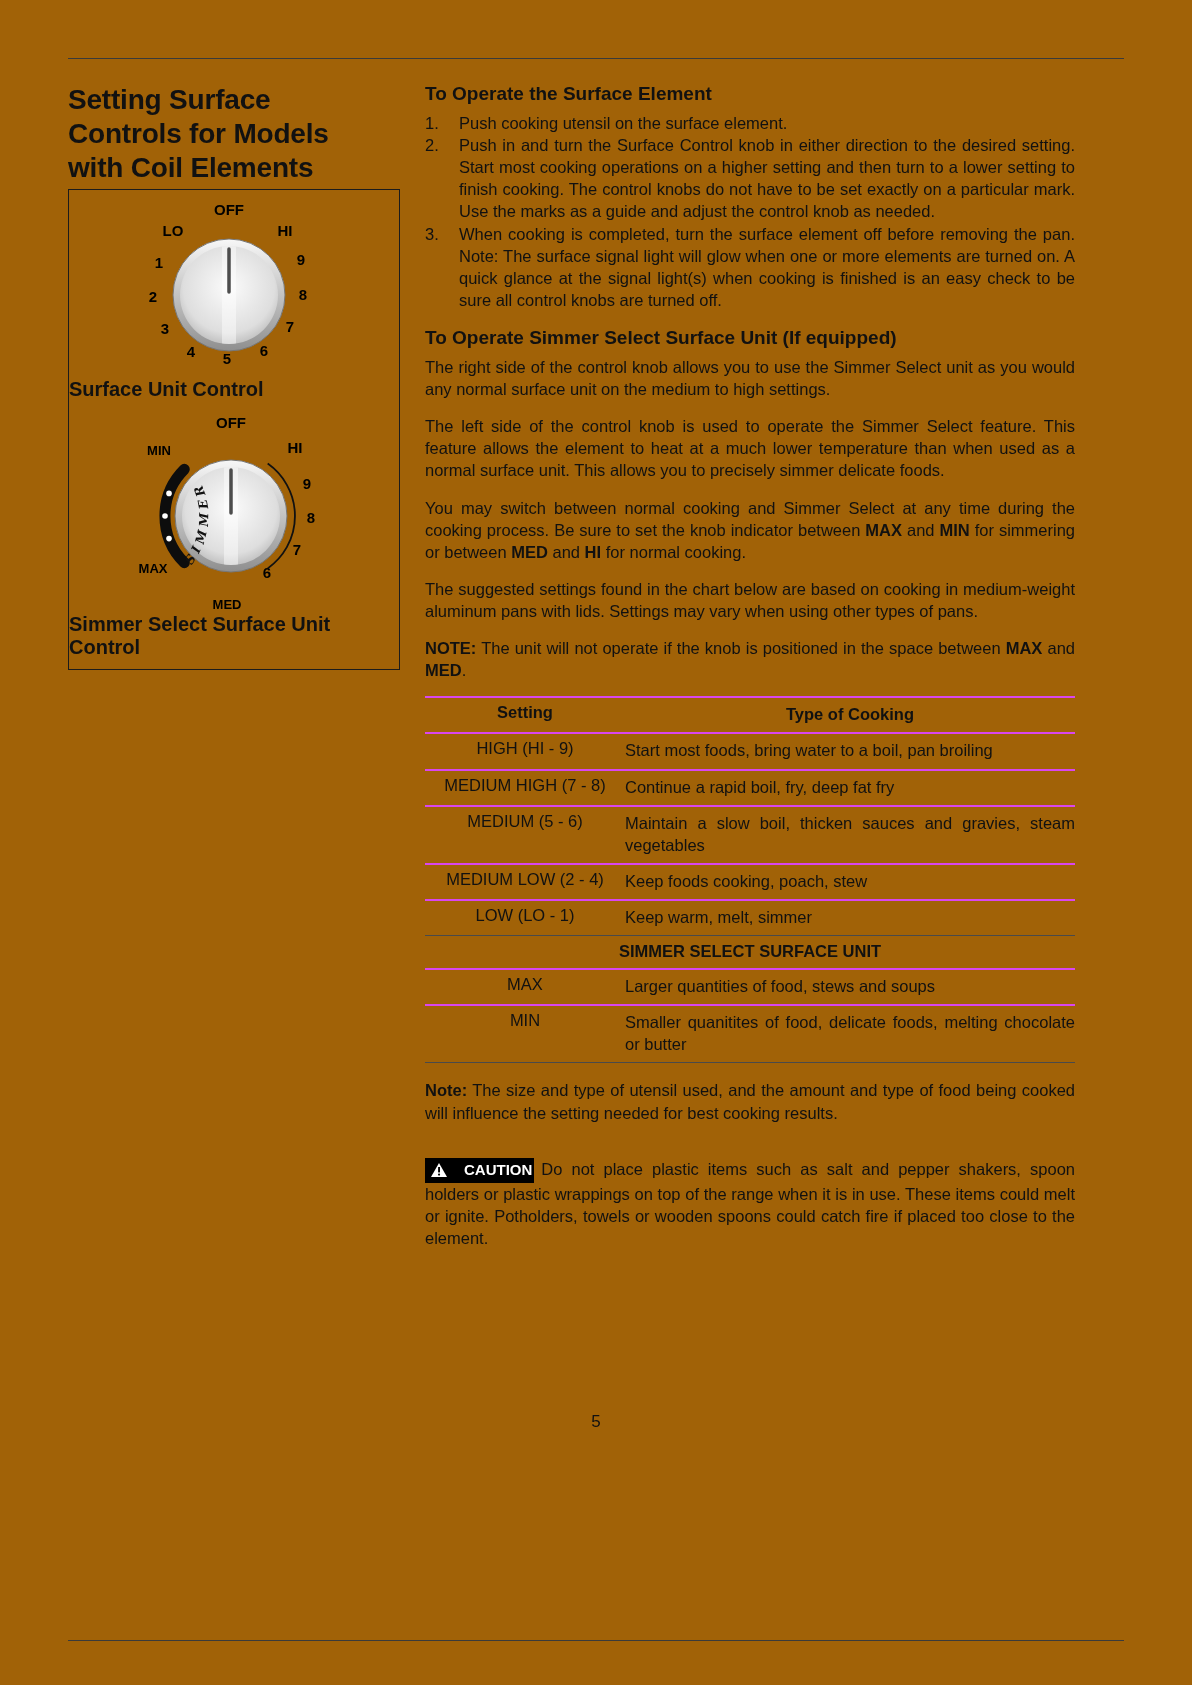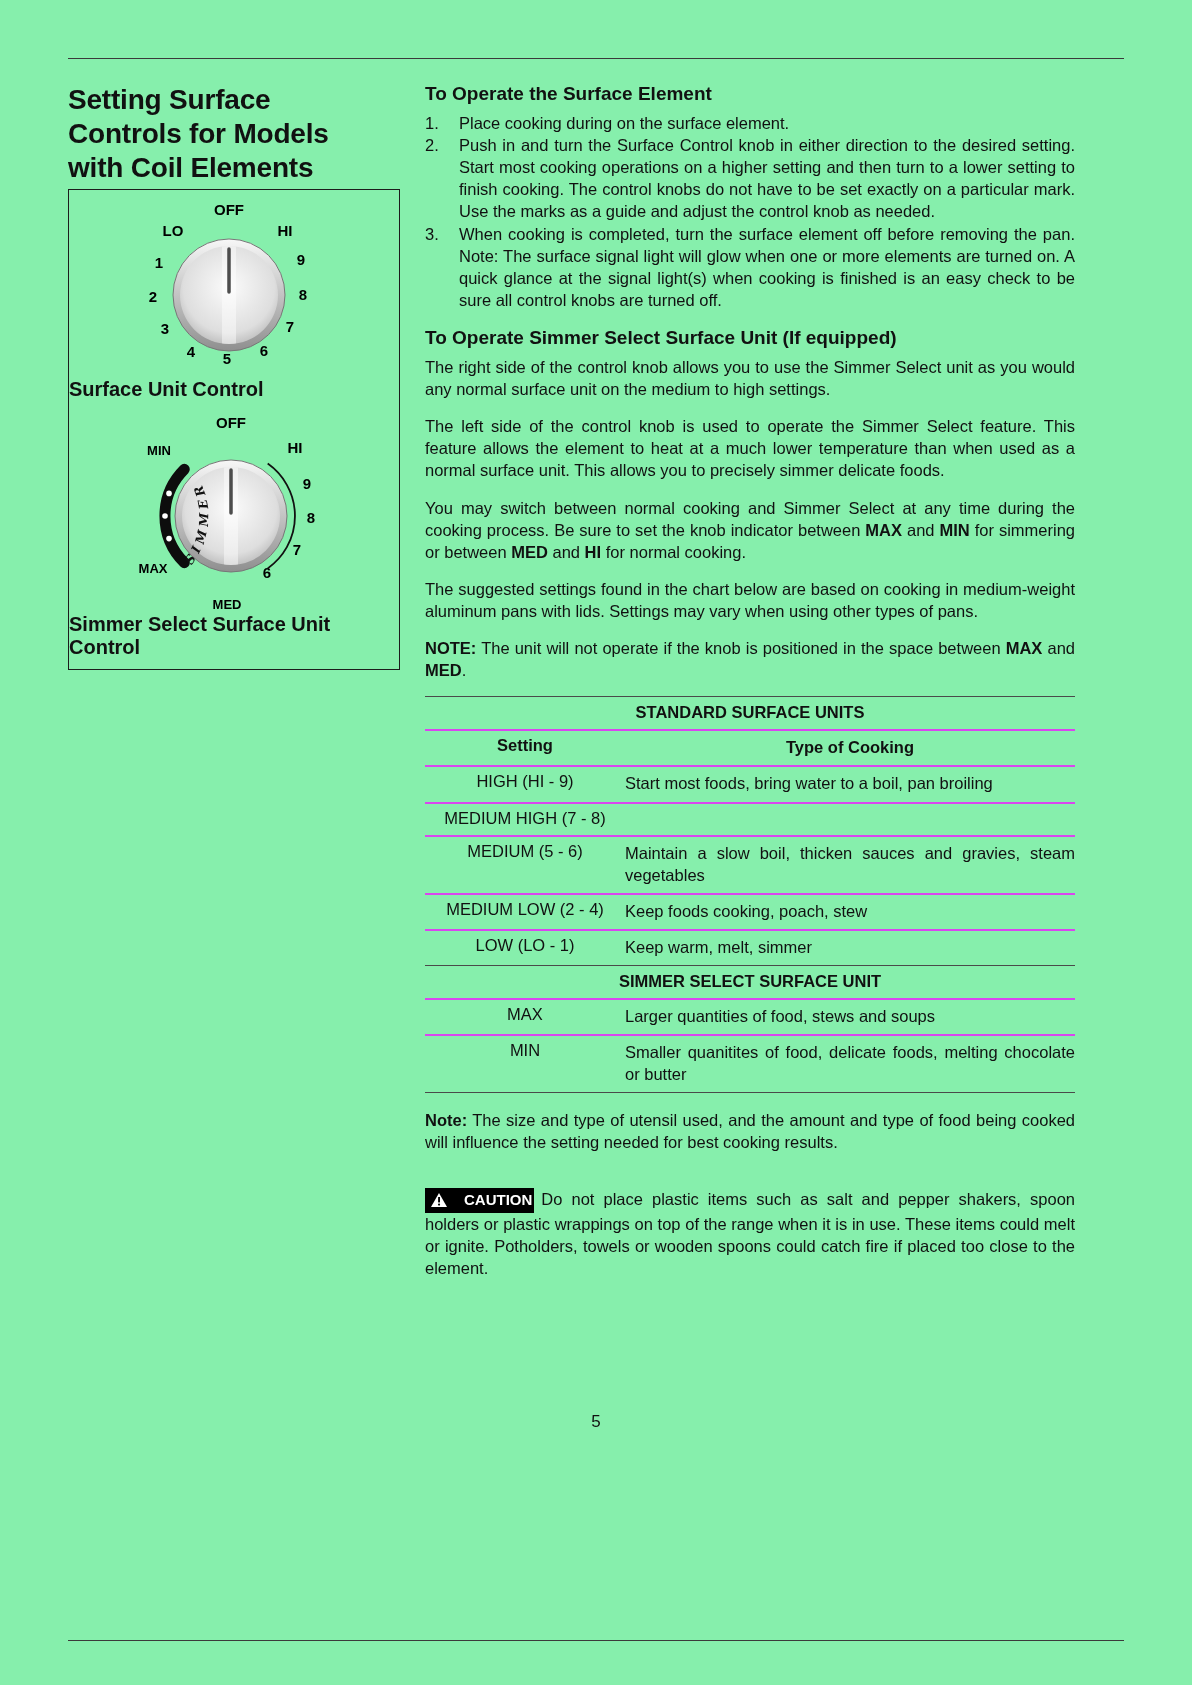--- a/index.html
+++ b/index.html
@@ -1,18 +1,18 @@
 <!DOCTYPE html>
 <html><head>
 <meta charset="utf-8">
 <style>
   * { margin:0; padding:0; box-sizing:border-box; }
   html,body { background:#ffffff; }
   body { font-family:"Liberation Sans", sans-serif; color:#111; -webkit-font-smoothing:antialiased; }
-  .page { position:relative; width:1192px; height:1685px; background:#86efac; overflow:hidden; }
+  .page { position:relative; width:1192px; height:1685px; background:#a16207; overflow:hidden; }
   .print-area { position:absolute; left:68px; top:58px; width:1056px; }
   .top-rule { border-top:1.5px solid #3a3a3a; margin-bottom:24px; }
   .bottom-rule { position:absolute; left:68px; top:1640px; width:1056px; border-top:1.5px solid #3a3a3a; }
   .columns { display:flex; gap:25px; }
   .left-col { width:332px; flex:none; }
   .right-col { flex:1; margin-right:49px; min-width:0; }
 
   .doc-title { font-size:28px; font-weight:700; line-height:1.22; width:310px; letter-spacing:-0.2px; margin-bottom:4px; }
 
   .figure-box { border:1.5px solid #1c1c1c; width:332px; padding:8px 0 10px; text-align:left; }
@@ -139,51 +139,51 @@
           <div class="knob-caption">Simmer Select Surface Unit Control</div>
         </div>
       </div>
 
       <div class="right-col">
         <h2 class="sec">To Operate the Surface Element</h2>
 
         <div class="olist">
           <div class="li">
             <span class="num">1.</span>
-            <span class="li-text">Place cooking during on the surface element.</span>
+            <span class="li-text">Push cooking utensil on the surface element.</span>
           </div>
           <div class="li">
             <span class="num">2.</span>
             <span class="li-text">Push in and turn the Surface Control knob in either direction to the desired setting. Start most cooking operations on a higher setting and then turn to a lower setting to finish cooking. The control knobs do not have to be set exactly on a particular mark. Use the marks as a guide and adjust the control knob as needed.</span>
           </div>
           <div class="li">
             <span class="num">3.</span>
             <span class="li-text">When cooking is completed, turn the surface element off before removing the pan. Note: The surface signal light will glow when one or more elements are turned on. A quick glance at the signal light(s) when cooking is finished is an easy check to be sure all control knobs are turned off.</span>
           </div>
         </div>
 
         <h2 class="sec">To Operate Simmer Select Surface Unit (If equipped)</h2>
         <p>The right side of the control knob allows you to use the Simmer Select unit as you would any normal surface unit on the medium to high settings.</p>
         <p>The left side of the control knob is used to operate the Simmer Select feature. This feature allows the element to heat at a much lower temperature than when used as a normal surface unit. This allows you to precisely simmer delicate foods.</p>
         <p><span>You may switch between normal cooking and Simmer Select at any time during the cooking process. Be sure to set the knob indicator between </span><span class="b">MAX</span><span> and </span><span class="b">MIN</span><span> for simmering or between </span><span class="b">MED</span><span> and </span><span class="b">HI</span><span> for normal cooking.</span></p>
         <p>The suggested settings found in the chart below are based on cooking in medium-weight aluminum pans with lids. Settings may vary when using other types of pans.</p>
         <p><span class="b">NOTE:</span><span> The unit will not operate if the knob is positioned in the space between </span><span class="b">MAX</span><span> and </span><span class="b">MED</span><span>.</span></p>
 
         <div class="tbl">
-          <div class="tbl-title">STANDARD SURFACE UNITS</div>
           <div class="trow thead">
             <div class="c1">Setting</div>
             <div class="c2">Type of Cooking</div>
           </div>
           <div class="trow">
             <div class="c1">HIGH (HI - 9)</div>
             <div class="c2">Start most foods, bring water to a boil, pan broiling</div>
           </div>
           <div class="trow">
             <div class="c1">MEDIUM HIGH (7 - 8)</div>
+            <div class="c2">Continue a rapid boil, fry, deep fat fry</div>
           </div>
           <div class="trow">
             <div class="c1">MEDIUM (5 - 6)</div>
             <div class="c2">Maintain a slow boil, thicken sauces and gravies, steam vegetables</div>
           </div>
           <div class="trow">
             <div class="c1">MEDIUM LOW (2 - 4)</div>
             <div class="c2">Keep foods cooking, poach, stew</div>
           </div>
           <div class="trow">

